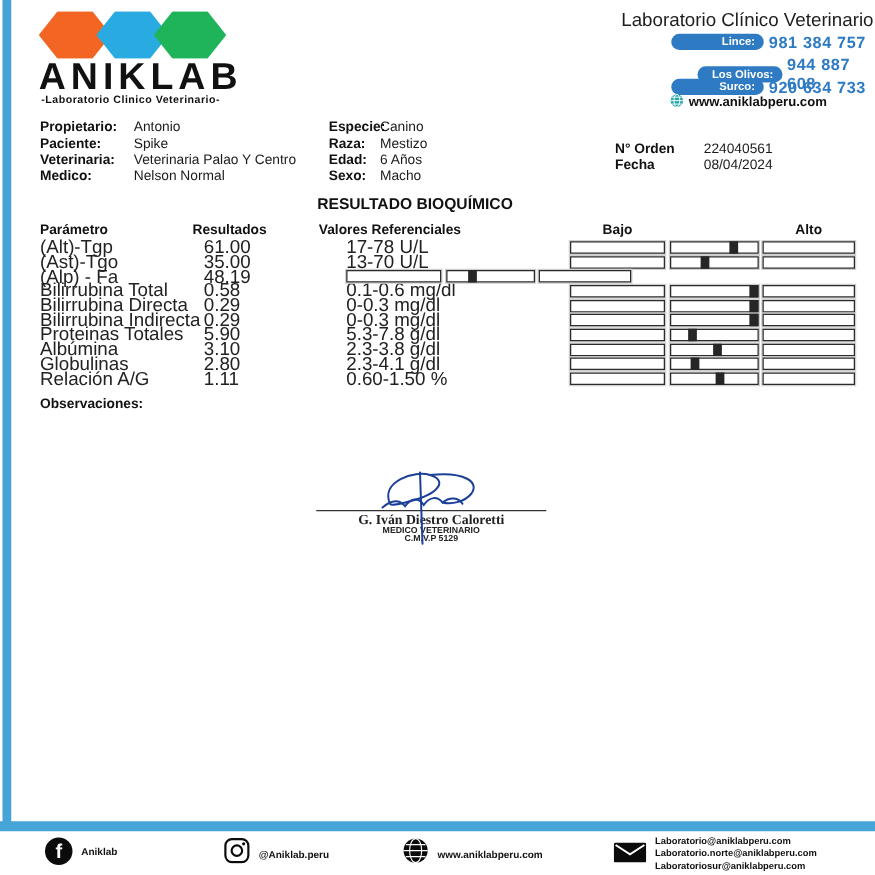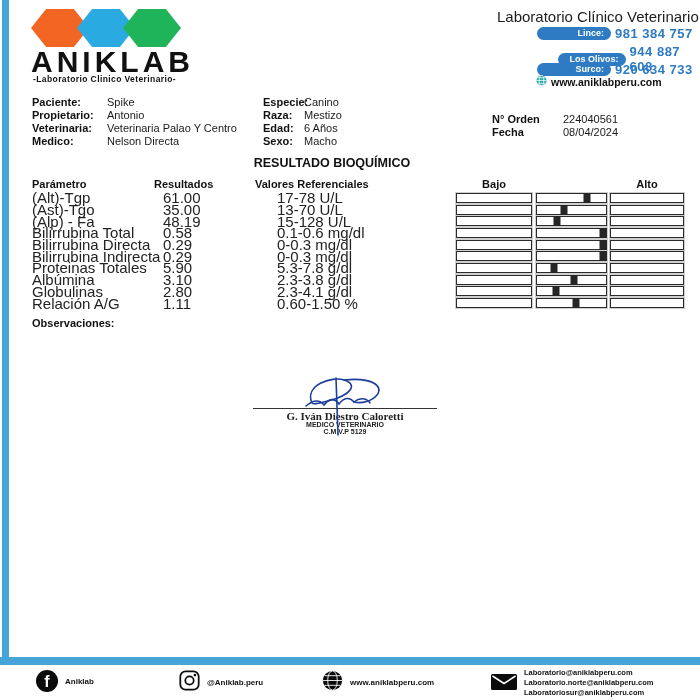--- a/index.html
+++ b/index.html
@@ -106,34 +106,34 @@
           <ellipse cx="12" cy="12" rx="5" ry="11"></ellipse>
           <path d="M1,12 h22 M3.5,6 h17 M3.5,18 h17"></path>
         </g>
       </svg>
   </span>
   <span>www.aniklabperu.com</span>
 </div>
 
 <div class="abs info-col c1">
   <div class="info-row">
+      <span class="lbl">Propietario:</span>
+      <span>Antonio</span>
+    </div>
+  <div class="info-row">
       <span class="lbl">Paciente:</span>
       <span>Spike</span>
     </div>
   <div class="info-row">
-      <span class="lbl">Propietario:</span>
-      <span>Antonio</span>
-    </div>
-  <div class="info-row">
       <span class="lbl">Veterinaria:</span>
       <span>Veterinaria Palao Y Centro</span>
     </div>
   <div class="info-row">
       <span class="lbl">Medico:</span>
-      <span>Nelson Directa</span>
+      <span>Nelson Normal</span>
     </div>
 </div>
 <div class="abs info-col c2">
   <div class="info-row">
       <span class="lbl">Especie:</span>
       <span>Canino</span>
     </div>
   <div class="info-row">
       <span class="lbl">Raza:</span>
       <span>Mestizo</span>
@@ -188,21 +188,20 @@
       <div class="box b-bajo"></div>
       <div class="box b-normal">
           <div class="marker" style="left: 39%;"></div>
         </div>
       <div class="box b-alto"></div>
     </div>
   </div>
   <div class="trow">
     <div class="c-param">(Alp) - Fa</div>
     <div class="c-result">48.19</div>
-    <div class="c-ref">15-128 U/L</div>
     <div class="c-ind">
       <div class="box b-bajo"></div>
       <div class="box b-normal">
           <div class="marker" style="left: 29%;"></div>
         </div>
       <div class="box b-alto"></div>
     </div>
   </div>
   <div class="trow">
     <div class="c-param">Bilirrubina Total</div>

